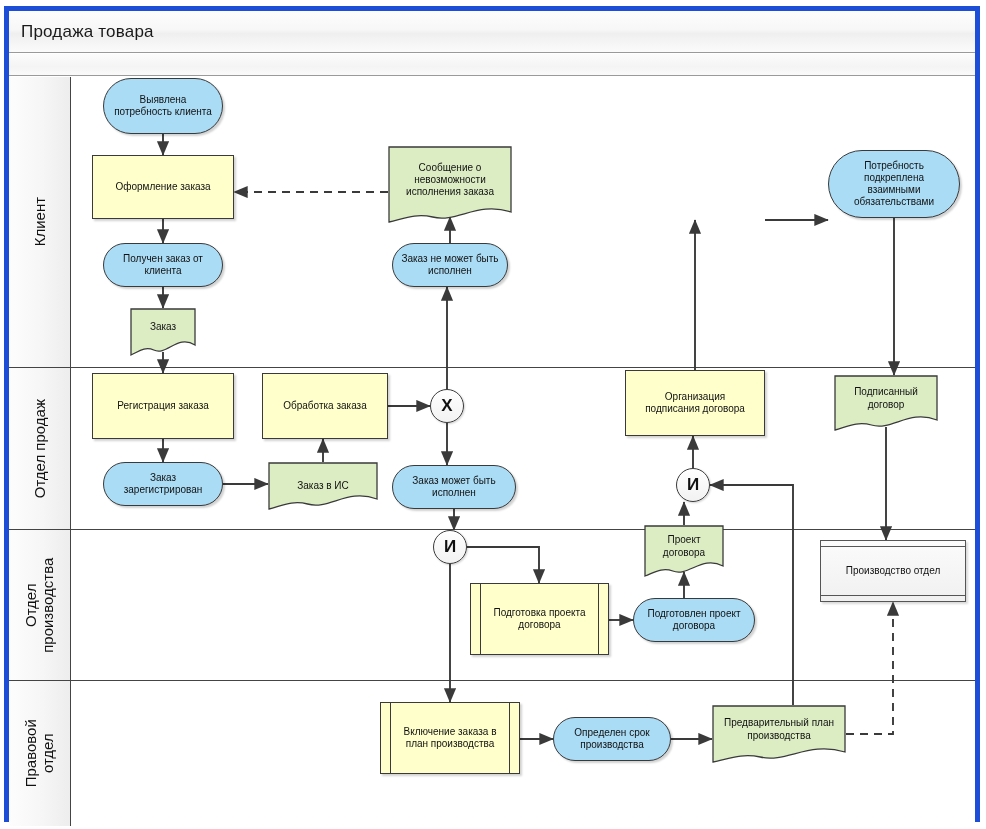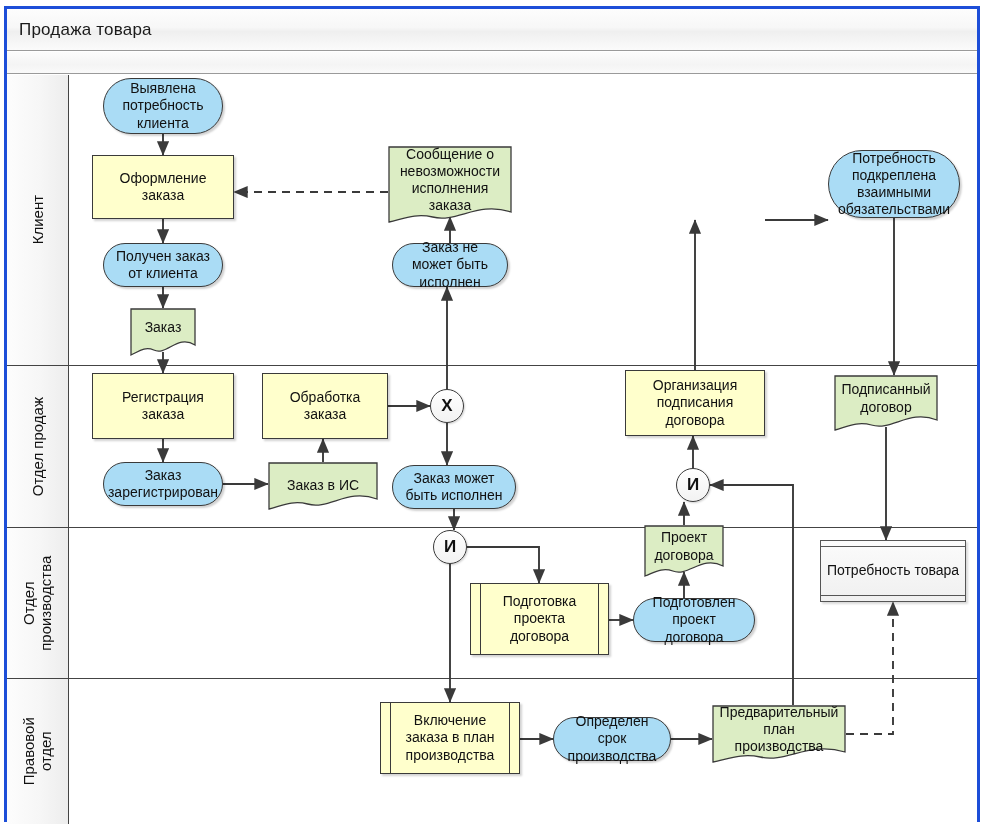--- a/index.html
+++ b/index.html
@@ -1,20 +1,20 @@
 <!DOCTYPE html>
 <html><head>
 <meta charset="utf-8">
 <style>
   html,body{margin:0;padding:0;background:#ffffff;}
   body{font-family:"Liberation Sans", sans-serif;}
   #root{position:relative;width:986px;height:829px;overflow:hidden;background:#ffffff;}
 
   
-  .frame{position:absolute;left:4px;top:6px;width:976px;height:816px;border:3px solid #1d4ed8;box-sizing:border-box;background:#ffffff;}
+  .frame{position:absolute;left:4px;top:6px;width:976px;height:816px;border:5px solid #1d4ed8;box-sizing:border-box;background:#ffffff;}
 
   .titlebar{position:absolute;left:0;top:0;width:100%;height:42px;box-sizing:border-box;
     border-bottom:1px solid #9a9a9a;
     background:linear-gradient(to bottom,#fdfdfd 0%,#f7f7f7 45%,#efefef 55%,#fbfbfb 100%);
     display:flex;align-items:center;}
   .titlebar .txt{padding-left:12px;font-size:17px;color:#1a1a1a;letter-spacing:.2px;}
 
   .subbar{position:absolute;left:0;top:43px;width:100%;height:22px;box-sizing:border-box;
     border-bottom:1px solid #9a9a9a;
     background:linear-gradient(to bottom,#fcfcfc 0%,#f4f4f4 60%,#fafafa 100%);}
@@ -28,21 +28,21 @@
     background:linear-gradient(to right,#fdfdfd 0%,#f6f6f6 55%,#ededed 100%);
     display:flex;align-items:center;justify-content:center;overflow:hidden;}
   .lane-hdr span{display:block;transform:rotate(-90deg);white-space:nowrap;font-size:15px;color:#111;text-align:center;line-height:1.15;}
   .lane-body{position:absolute;left:62px;top:0;right:0;height:100%;background:#fff;}
 
   
   svg.wires{position:absolute;left:0;top:0;width:986px;height:829px;pointer-events:none;}
 
   
   .node{position:absolute;box-sizing:border-box;display:flex;align-items:center;justify-content:center;
-    text-align:center;font-size:14px;line-height:1.22;color:#111;}
+    text-align:center;font-size:10px;line-height:1.22;color:#111;}
 
   .fn{ 
     background:#ffffcc;border:1px solid #3a3a3a;
     box-shadow:2px 2px 2px rgba(0,0,0,.18);}
   .fn.sub::before,.fn.sub::after{content:"";position:absolute;top:0;bottom:0;width:0;border-left:1px solid #3a3a3a;}
   .fn.sub::before{left:9px;}
   .fn.sub::after{right:9px;}
 
   .ev{ 
     background:#aadcf5;border:1px solid #3a3a3a;border-radius:999px;
@@ -212,21 +212,21 @@
     <div class="node ev" style="left: 633px; top: 598px; width: 122px; height: 44px;">
       <span style="padding: 0px 8px;">Подготовлен проект договора</span>
     </div>
     <div class="node doc" style="left: 644px; top: 525px; width: 80px; height: 52px;">
       <svg viewBox="0 0 80 52" preserveAspectRatio="none" xmlns="http://www.w3.org/2000/svg">
         <path d="M1,1 L79,1 L79,41 C57.599999999999994,30 44.800000000000004,52 28.799999999999997,46 C17.6,42 9.6,48 1,51 Z" fill="#dcedc4" stroke="#3a3a3a" stroke-width="1.3"></path>
       </svg>
       <span class="lbl" style="margin-bottom: 9px;">Проект договора</span>
     </div>
     <div class="node grp" style="left: 820px; top: 540px; width: 146px; height: 62px;">
-      <span>Потребность товара</span>
+      <span>Производство отдел</span>
     </div>
     <div class="node fn sub" style="left: 380px; top: 702px; width: 140px; height: 72px;">
       <span style="padding: 0px 12px;">Включение заказа в план производства</span>
     </div>
     <div class="node ev" style="left: 553px; top: 717px; width: 118px; height: 44px;">
       <span style="padding: 0px 8px;">Определен срок производства</span>
     </div>
     <div class="node doc" style="left: 712px; top: 705px; width: 134px; height: 58px;">
       <svg viewBox="0 0 134 58" preserveAspectRatio="none" xmlns="http://www.w3.org/2000/svg">
         <path d="M1,1 L133,1 L133,47 C96.47999999999999,36 75.04,58 48.239999999999995,52 C29.48,48 16.08,54 1,57 Z" fill="#dcedc4" stroke="#3a3a3a" stroke-width="1.3"></path>

